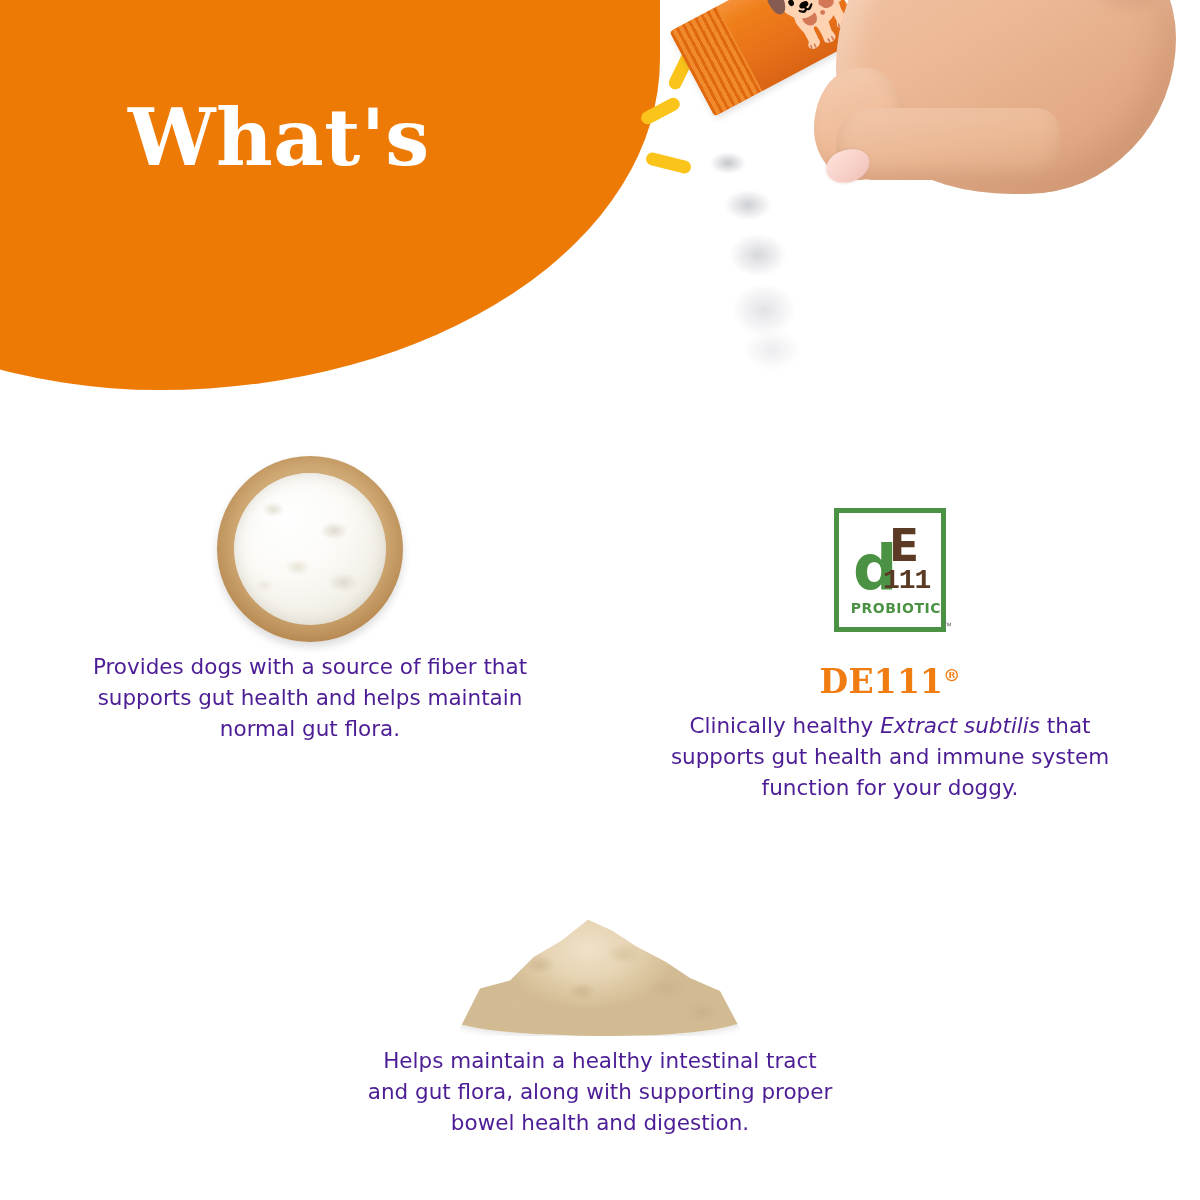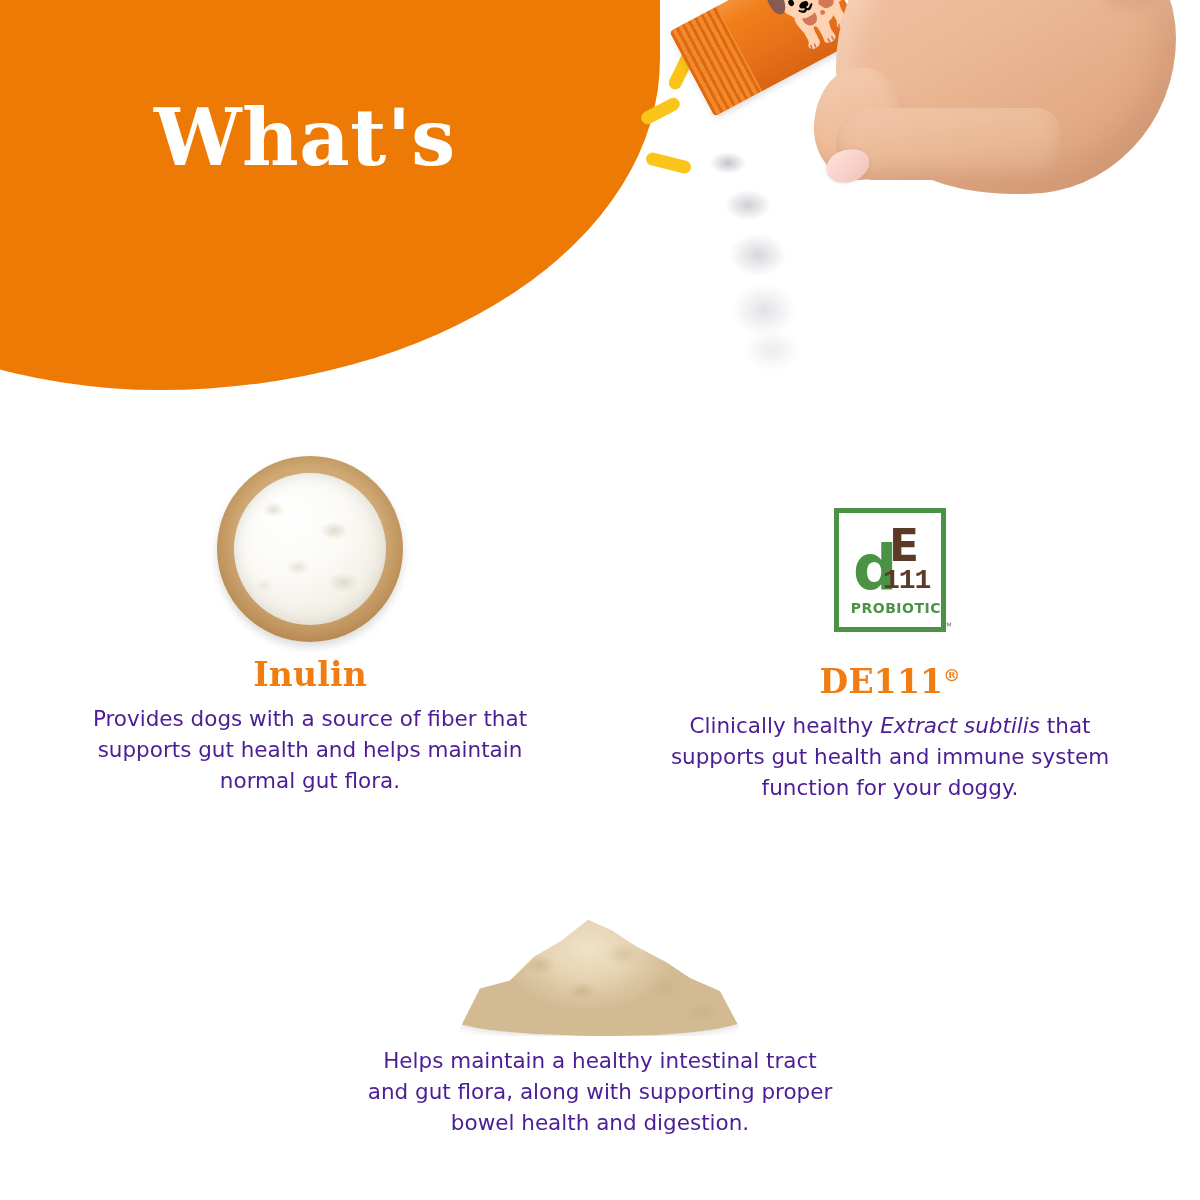--- a/index.html
+++ b/index.html
@@ -44,21 +44,20 @@
     left: 128px;
     top: 95px;
     z-index: 4;
     color: #ffffff;
     font-family: "DejaVu Serif", serif;
     font-weight: bold;
     font-size: 78px;
     line-height: 1.1;
     letter-spacing: 0.5px;
     white-space: pre-line;
-    margin-left: 26px;
   }
 
   
   .product-shot {
     position: absolute;
     left: 640px;
     top: -10px;
     width: 560px;
     height: 430px;
     z-index: 5;
@@ -364,21 +363,20 @@
   </div>
 
   <div class="row row-top">
 
     <div class="cell cell-left">
       <div class="art">
         <div class="bowl">
           <div class="bowl-inner"></div>
         </div>
       </div>
-      <div class="ing-title">Inulin</div>
       <div class="ing-body"><span>Provides dogs with a source of fiber that supports gut health and helps maintain normal gut flora.</span></div>
     </div>
 
     <div class="cell cell-right">
       <div class="art">
         <div class="de111-logo">
           <span class="lg-d">d</span>
           <span class="lg-e">E</span>
           <span class="lg-111">111</span>
           <span class="lg-word">PROBIOTIC</span>

